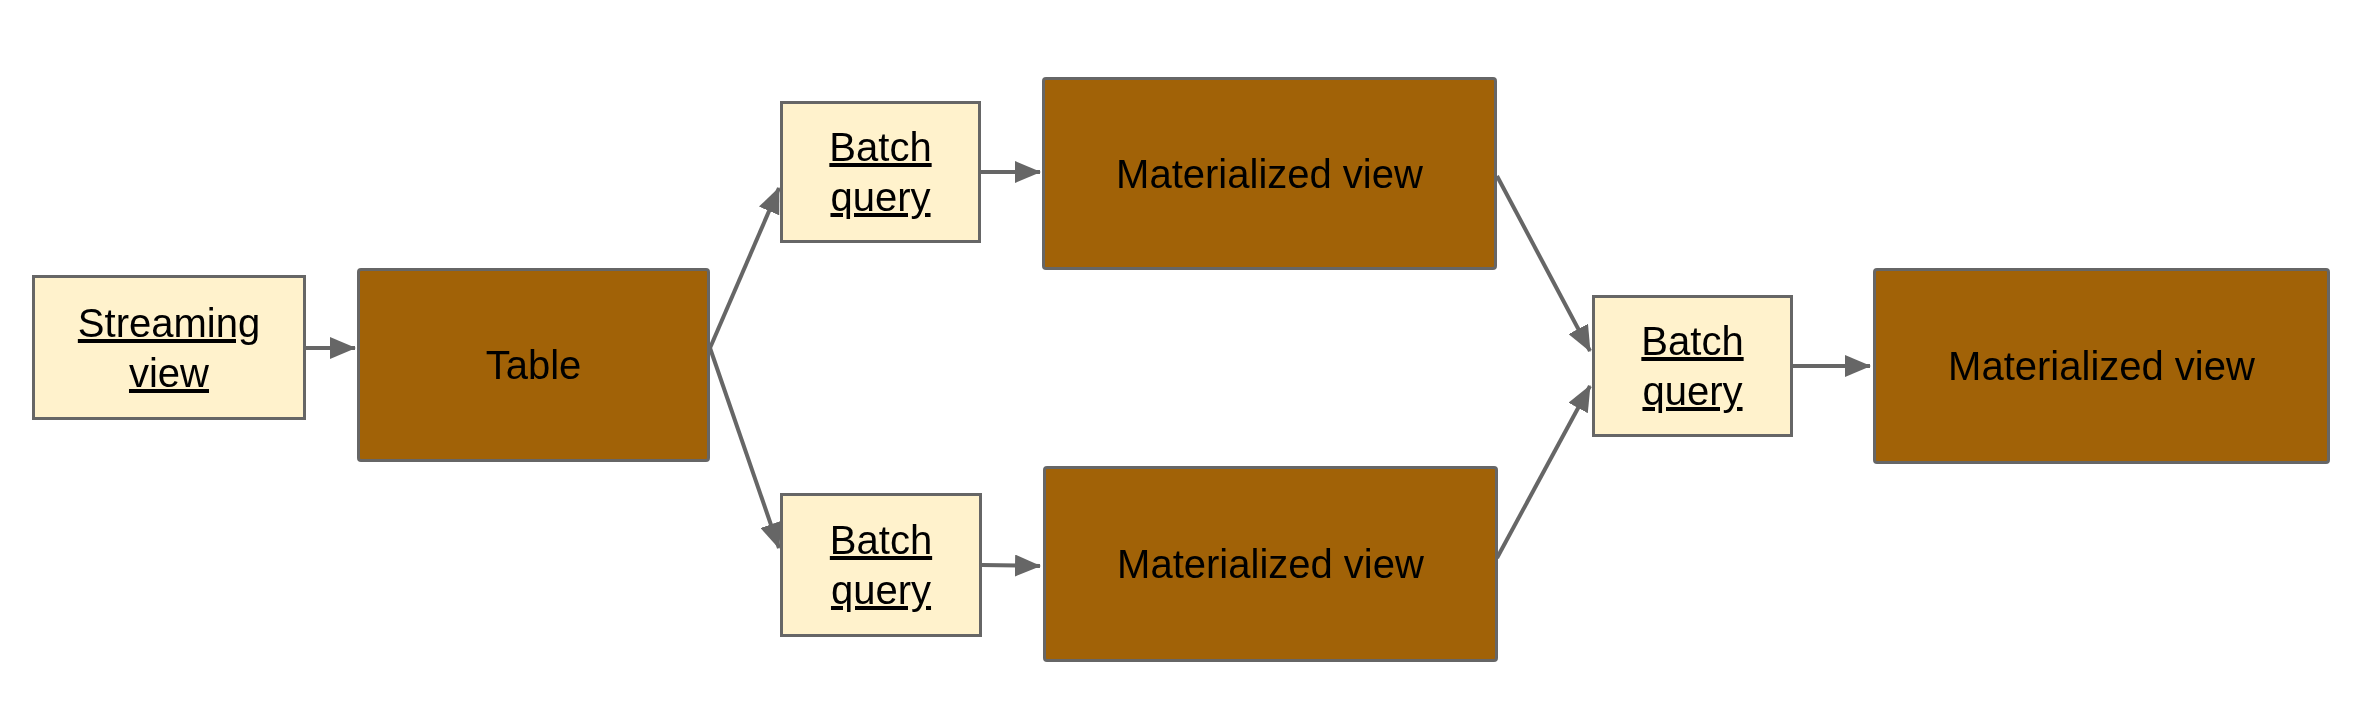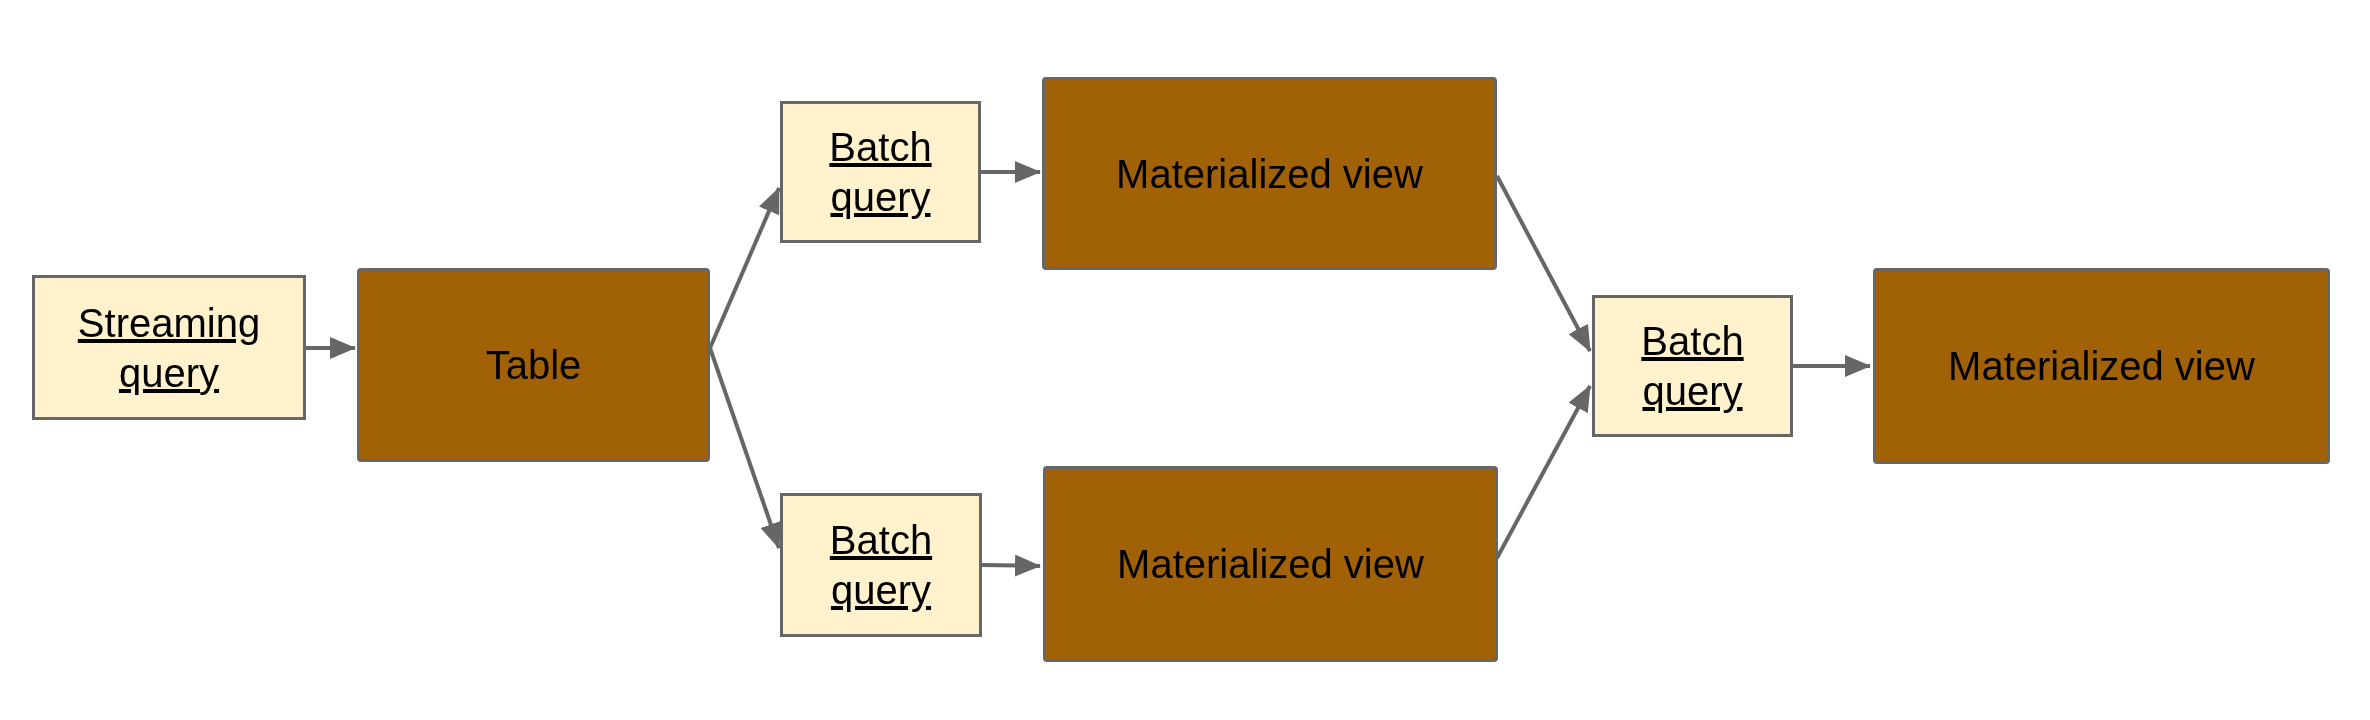--- a/index.html
+++ b/index.html
@@ -54,21 +54,21 @@
     <line x1="710" y1="348" x2="779" y2="188" marker-end="url(#arrow)"></line>
     <line x1="981" y1="172" x2="1040" y2="172" marker-end="url(#arrow)"></line>
     <line x1="710" y1="348" x2="779" y2="548" marker-end="url(#arrow)"></line>
     <line x1="982" y1="565" x2="1040" y2="566" marker-end="url(#arrow)"></line>
     <line x1="1497" y1="176" x2="1590" y2="351" marker-end="url(#arrow)"></line>
     <line x1="1497" y1="558" x2="1590" y2="386" marker-end="url(#arrow)"></line>
     <line x1="1793" y1="366" x2="1870" y2="366" marker-end="url(#arrow)"></line>
   </svg>
 
   <div class="node node-query" style="left:32px; top:275px; width:274px; height:145px;">
-    <span class="label">Streaming query</span>
+    <span class="label">Streaming view</span>
   </div>
 
   <div class="node node-view" style="left:357px; top:268px; width:353px; height:194px;">
     <span class="label">Table</span>
   </div>
 
   <div class="node node-query" style="left:780px; top:101px; width:201px; height:142px;">
     <span class="label">Batch query</span>
   </div>
 

